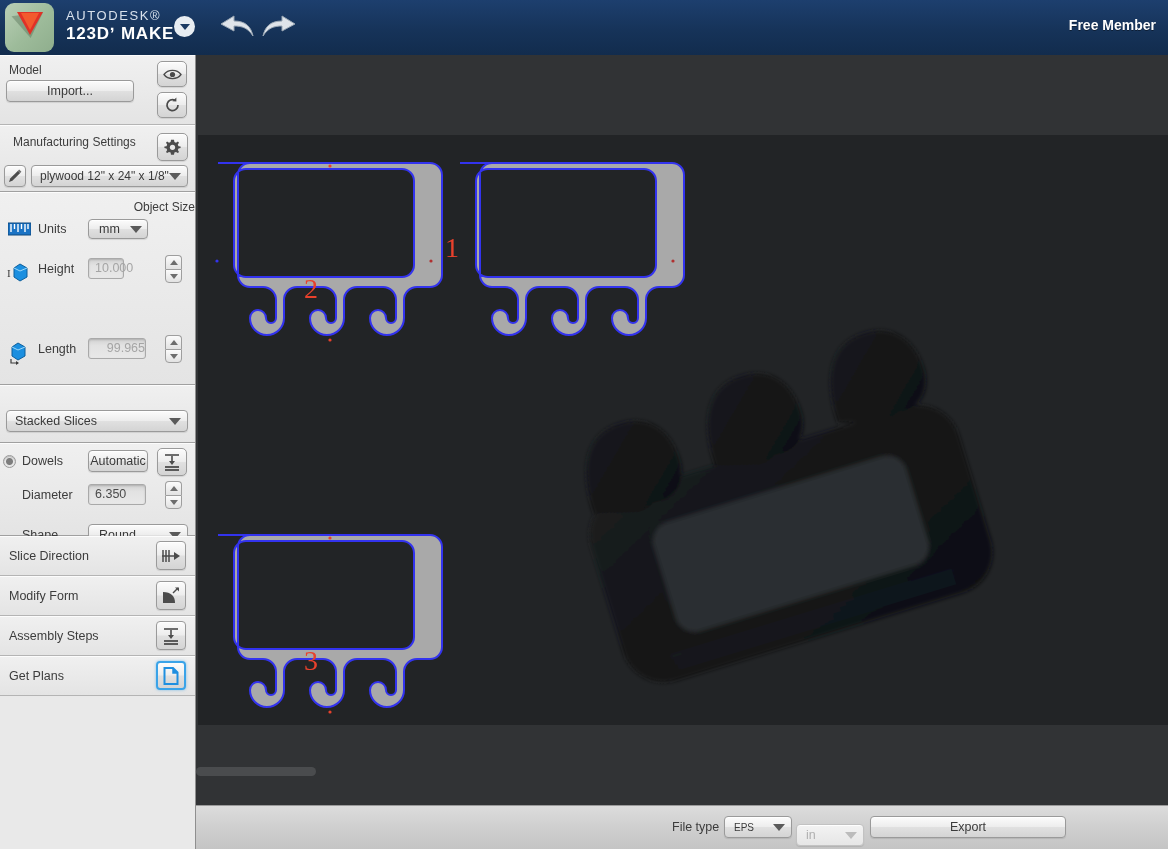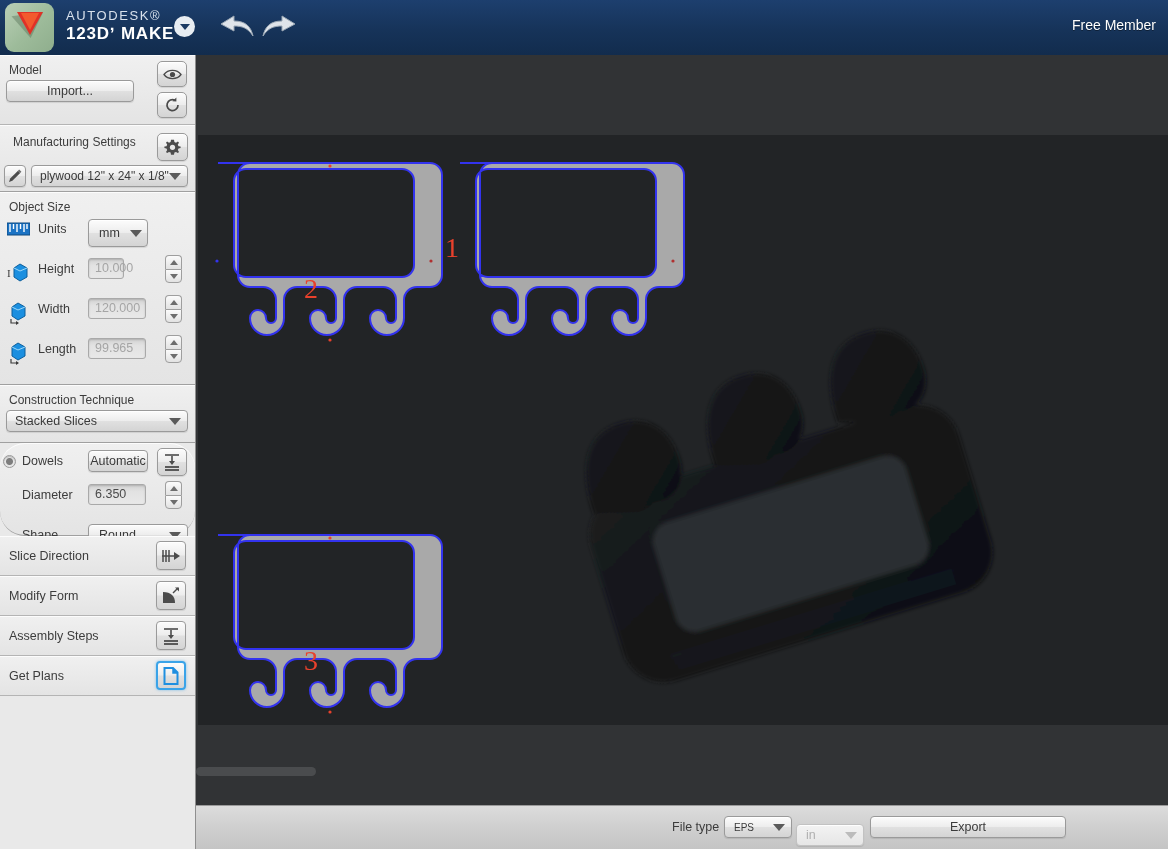--- a/index.html
+++ b/index.html
@@ -48,21 +48,21 @@
   }
   #brand-caret i {
     width: 0; height: 0; border-left: 5px solid transparent;
     border-right: 5px solid transparent; border-top: 6px solid #1b3a63;
   }
   .navarrow { position: absolute; top: 11px; width: 40px; height: 30px; }
   #undo-button { left: 217px; }
   #redo-button { left: 259px; }
   #member-label {
     position: absolute; right: 12px; top: 17px;
-    color: #ffffff; font-size: 14px; font-weight: normal;
+    color: #ffffff; font-size: 14px; font-weight: bold;
     text-shadow: 0 1px 0 rgba(0,0,0,.4);
   }
 
   
   #sidebar {
     position: absolute; left: 0; top: 55px; width: 196px; height: 794px;
     background: #e9e9e9;
     border-right: 1px solid #8f8f8f;
   }
   .panel {
@@ -96,21 +96,21 @@
   
   #panel-mfg { height: 67px; }
   #mfg-gear-button { position: absolute; left: 157px; top: 8px; width: 31px; height: 28px; }
   #material-edit-button { position: absolute; left: 4px; top: 40px; width: 22px; height: 22px; }
   #material-select {
     position: absolute; left: 31px; top: 40px; width: 157px; height: 22px;
     justify-content: space-between; padding: 0 6px 0 8px; font-size: 12px;
   }
 
   
-  #panel-object { height: 193px; }
+  #panel-object { height: 193px; text-align: right; }
   .row { position: absolute; left: 0; width: 196px; height: 30px; }
   .row .ricon { position: absolute; left: 7px; top: 4px; width: 24px; height: 22px; }
   .row .rlabel { position: absolute; left: 38px; top: 4px; font-size: 12.5px; color: #3c3c3c; }
   .field {
     position: absolute; border: 1px solid #a9a9a9; border-radius: 3px;
     background: linear-gradient(180deg, #d2d2d2 0%, #e2e2e2 35%, #e8e8e8 100%);
     box-shadow: inset 0 1px 2px rgba(0,0,0,.17);
     font-size: 12.5px; color: #a5a5a5; padding: 2px 0 0 6px;
   }
   .spinner { position: absolute; width: 17px; height: 28px; }
@@ -130,21 +130,21 @@
     background: radial-gradient(circle at 50% 50%, #7d7d7d 0 3px, #e6e6e6 4px 100%);
     border: 1px solid #9a9a9a; box-shadow: inset 0 1px 1px rgba(0,0,0,.2);
   }
 
   
   #panel-construct { height: 58px; }
   #technique-select {
     position: absolute; left: 6px; top: 25px; width: 182px; height: 22px;
     justify-content: space-between; padding: 0 6px 0 8px; font-size: 12.5px;
   }
-  #panel-dowels { height: 93px; border-radius: 25px; }
+  #panel-dowels { height: 93px; }
 
   
   .listrow {
     position: relative; height: 40px;
     border-bottom: 1px solid #b4b4b4;
     background: linear-gradient(180deg, #f0f0f0 0%, #e4e4e4 100%);
     box-shadow: inset 0 1px 0 #fcfcfc;
   }
   .listrow .lbl { position: absolute; left: 9px; top: 13px; font-size: 12.5px; color: #3c3c3c; }
   .listrow .act { position: absolute; right: 9px; top: 5px; width: 30px; height: 29px; }
@@ -271,21 +271,21 @@
               <line x1="3" y1="2" x2="3" y2="10"></line>
                 <line x1="6.5" y1="2" x2="6.5" y2="7"></line>
               <line x1="10" y1="2" x2="10" y2="10"></line>
                 <line x1="13.5" y1="2" x2="13.5" y2="7"></line>
               <line x1="17" y1="2" x2="17" y2="10"></line>
                 <line x1="20" y1="2" x2="20" y2="7"></line>
             </g>
           </svg>
         </div>
         <div class="rlabel">Units</div>
-        <div class="gbtn" style="position:absolute;left:88px;top:1px;width:60px;height:28px;justify-content:space-between;padding:0 5px 0 10px">
+        <div class="gbtn" style="position:absolute;left:88px;top:1px;width:60px;height:20px;justify-content:space-between;padding:0 5px 0 10px">
           <span>mm</span>
           <span class="caret-dn"></span>
         </div>
       </div>
 
       <div class="row" style="top:66px">
         <div class="ricon">
           <svg width="26" height="22" viewBox="0 0 26 22">
             <text x="0" y="15" font-size="11" fill="#3c3c3c" font-family="Liberation Serif, serif">I</text>
             <path d="M7 6 L13 2 L20 6 L20 15 L13 19 L7 15 Z" fill="#1b8fe0" stroke="#0d5f9c"></path>
@@ -297,40 +297,20 @@
         <div class="spinner" style="left:165px;top:-3px">
           <div>
               <span class="up"></span>
             </div>
           <div>
               <span class="dn"></span>
             </div>
         </div>
       </div>
 
-      <div class="row" style="top:106px">
-        <div class="ricon">
-          <svg width="26" height="24" viewBox="0 0 26 24">
-            <path d="M5 5 L11 1 L18 5 L18 14 L11 18 L5 14 Z" fill="#1b8fe0" stroke="#0d5f9c"></path>
-            <path d="M5 5 L11 8 L18 5" fill="none" stroke="#9ed8f7"></path>
-            <path d="M4 17 L4 21 L11 21" fill="none" stroke="#3c3c3c" stroke-width="1.2"></path>
-            <path d="M9 19 L12 21 L9 23 Z" fill="#3c3c3c"></path>
-          </svg>
-        </div>
-        <div class="rlabel">Width</div>
-        <div class="field" style="left:88px;top:0px;width:58px;height:21px">120.000</div>
-        <div class="spinner" style="left:165px;top:-3px">
-          <div>
-              <span class="up"></span>
-            </div>
-          <div>
-              <span class="dn"></span>
-            </div>
-        </div>
-      </div>
 
       <div class="row" style="top:146px">
         <div class="ricon">
           <svg width="26" height="24" viewBox="0 0 26 24">
             <path d="M5 5 L11 1 L18 5 L18 14 L11 18 L5 14 Z" fill="#1b8fe0" stroke="#0d5f9c"></path>
             <path d="M5 5 L11 8 L18 5" fill="none" stroke="#9ed8f7"></path>
             <path d="M4 17 L4 21 L11 21" fill="none" stroke="#3c3c3c" stroke-width="1.2"></path>
             <path d="M9 19 L12 21 L9 23 Z" fill="#3c3c3c"></path>
           </svg>
         </div>
@@ -350,21 +330,20 @@
         <span class="radio"></span>
         <span style="font-size:12.5px;color:#3c3c3c">Original Size</span>
       </div>
       <div style="position:absolute;left:96px;top:345px;display:flex;align-items:center;gap:6px">
         <span class="radio"></span>
         <span style="font-size:12.5px;color:#3c3c3c">Uniform Scale</span>
       </div>
     </div>
 
     <div class="panel sep-strong" id="panel-construct">
-      <div class="sec-title">Construction Technique</div>
       <div class="gbtn" id="technique-select">
         <span>Stacked Slices</span>
         <span class="caret-dn"></span>
       </div>
     </div>
 
     <div class="panel sep-strong" id="panel-dowels">
       <span class="radio" style="position:absolute;left:3px;top:12px"></span>
       <div style="position:absolute;left:22px;top:11px;font-size:12.5px;color:#3c3c3c">Dowels</div>
       <div class="gbtn" style="position:absolute;left:88px;top:7px;width:60px;height:22px">Automatic</div>

